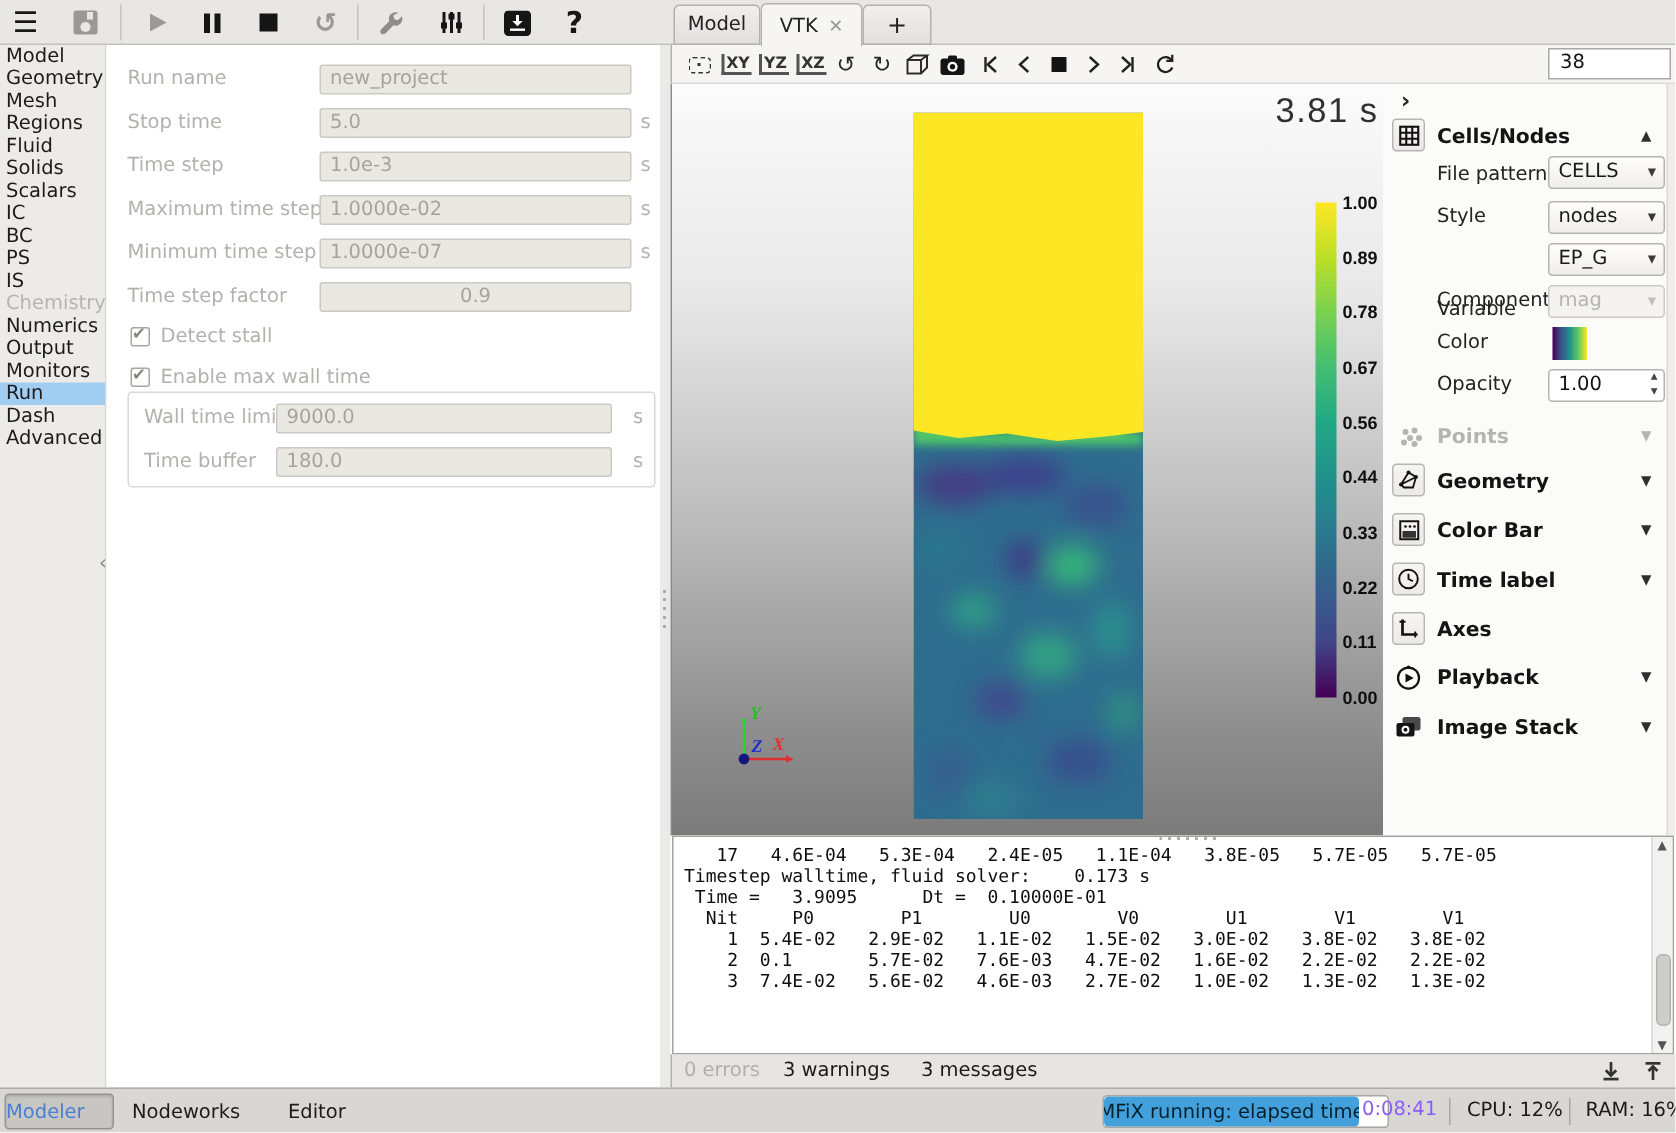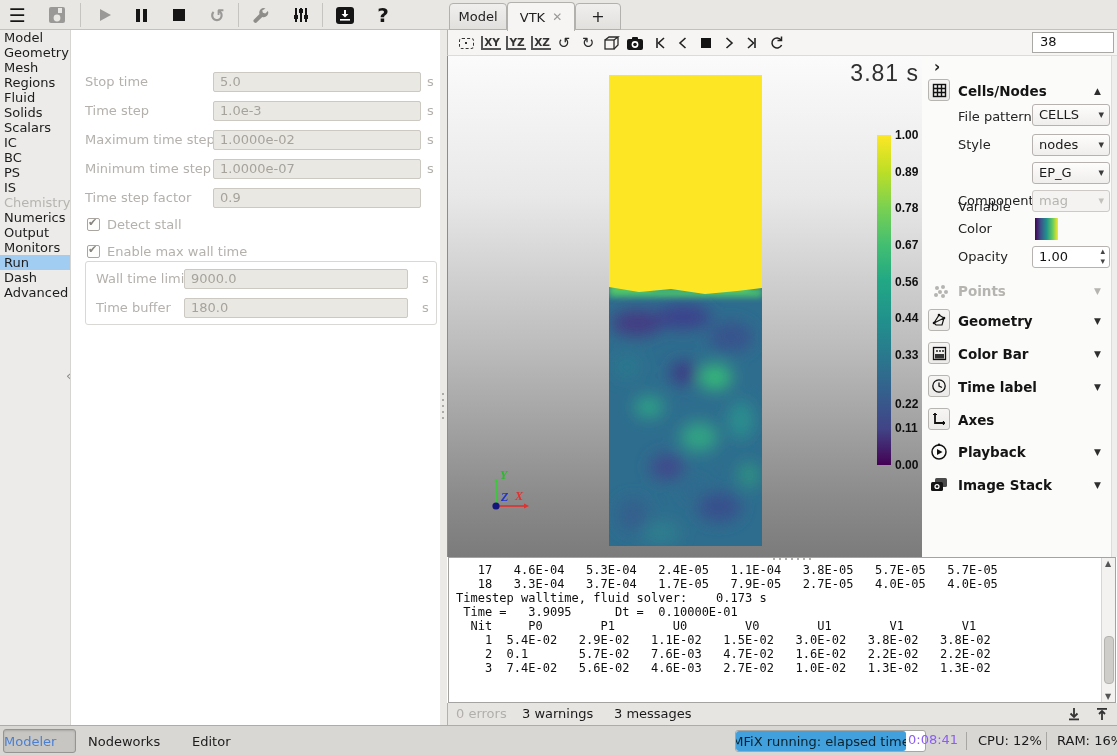--- a/index.html
+++ b/index.html
@@ -256,41 +256,46 @@
     <div class="nav-item disabled">Chemistry</div>
     <div class="nav-item">Numerics</div>
     <div class="nav-item">Output</div>
     <div class="nav-item">Monitors</div>
     <div class="nav-item selected">Run</div>
     <div class="nav-item">Dash</div>
     <div class="nav-item">Advanced</div>
   </div>
 
   <div class="formpanel">
+    <div class="frow" style="top:13px;">
+      <span class="flabel">Run name</span>
+      <span class="ffield">new_project</span>
+      <span class="funit"></span>
+    </div>
     <div class="frow" style="top:42px;">
       <span class="flabel">Stop time</span>
       <span class="ffield">5.0</span>
       <span class="funit">s</span>
     </div>
     <div class="frow" style="top:71px;">
       <span class="flabel">Time step</span>
       <span class="ffield">1.0e-3</span>
       <span class="funit">s</span>
     </div>
     <div class="frow" style="top:100px;">
       <span class="flabel">Maximum time step</span>
       <span class="ffield">1.0000e-02</span>
       <span class="funit">s</span>
     </div>
     <div class="frow" style="top:129px;">
       <span class="flabel">Minimum time step</span>
       <span class="ffield">1.0000e-07</span>
       <span class="funit">s</span>
     </div>
-    <div class="frow" style="top:158px;">
+    <div class="frow" style="top:158px;text-align:center;">
       <span class="flabel">Time step factor</span>
       <span class="ffield">0.9</span>
       <span class="funit"></span>
     </div>
 
     <div class="crow" style="top:187px;">
       <span class="cbox">
           <span class="ck">✔</span>
         </span>
       <span class="clabel">Detect stall</span>
@@ -453,21 +458,21 @@
     <div class="timelabel">3.81 s</div>
 
     <div class="colorbar"></div>
     <div class="cbtick" style="top:72px;">1.00</div>
     <div class="cbtick" style="top:109px;">0.89</div>
     <div class="cbtick" style="top:145px;">0.78</div>
     <div class="cbtick" style="top:182px;">0.67</div>
     <div class="cbtick" style="top:219px;">0.56</div>
     <div class="cbtick" style="top:255px;">0.44</div>
     <div class="cbtick" style="top:292px;">0.33</div>
-    <div class="cbtick" style="top:341px;">0.22</div>
+    <div class="cbtick" style="top:329px;">0.22</div>
     <div class="cbtick" style="top:365px;">0.11</div>
     <div class="cbtick" style="top:402px;">0.00</div>
 
     <svg style="position:absolute; left:33px; top:412px;" width="56" height="52">
       <line x1="15" y1="38" x2="15" y2="13" stroke="#2fd12f" stroke-width="1.6"></line>
       <rect x="13.8" y="11" width="2.4" height="2.4" fill="#2fd12f"></rect>
       <line x1="15" y1="38" x2="43" y2="38" stroke="#e03030" stroke-width="1.6"></line>
       <path d="M43 35.5 L48 38 L43 40.5" fill="#e03030"></path>
       <circle cx="15" cy="38" r="3.6" fill="#15157e"></circle>
       <text x="19" y="11" font-size="12" font-style="italic" font-weight="bold" fill="#22c022" font-family="Liberation Serif, serif">Y</text>
@@ -610,21 +615,20 @@
     <div class="ptitle" style="top:421px;">Image Stack</div>
     <div class="parrow" style="top:424px;">▼</div>
 
     <div class="scrollstrip"></div>
   </div>
 
   <div class="console">
     <div class="hdots"></div>
     <div class="cpad"></div>
     <div class="cline">   17   4.6E-04   5.3E-04   2.4E-05   1.1E-04   3.8E-05   5.7E-05   5.7E-05</div>
-    <div class="cline">   18   3.3E-04   3.7E-04   1.7E-05   7.9E-05   2.7E-05   4.0E-05   4.0E-05</div>
     <div class="cline">Timestep walltime, fluid solver:    0.173 s</div>
     <div class="cline"> Time =   3.9095      Dt =  0.10000E-01</div>
     <div class="cline">  Nit     P0        P1        U0        V0        U1        V1        V1</div>
     <div class="cline">    1  5.4E-02   2.9E-02   1.1E-02   1.5E-02   3.0E-02   3.8E-02   3.8E-02</div>
     <div class="cline">    2  0.1       5.7E-02   7.6E-03   4.7E-02   1.6E-02   2.2E-02   2.2E-02</div>
     <div class="cline">    3  7.4E-02   5.6E-02   4.6E-03   2.7E-02   1.0E-02   1.3E-02   1.3E-02</div>
     <div class="cscroll">
       <span class="up">▲</span>
       <span class="dn">▼</span>
       <span class="thumb"></span>

